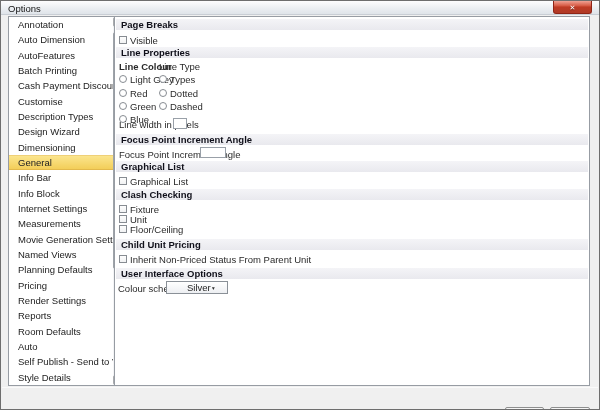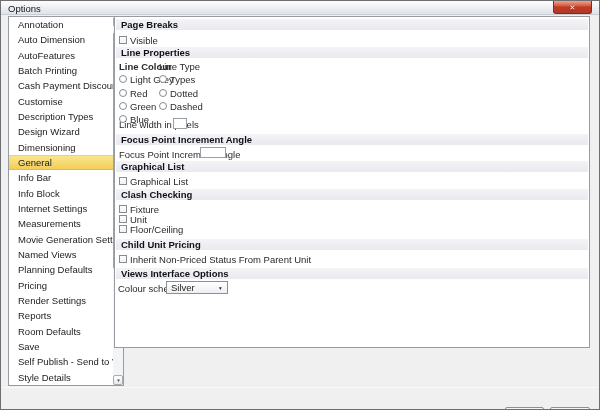--- a/index.html
+++ b/index.html
@@ -31,31 +31,31 @@
   .sb-btn{position:absolute;left:0;right:0;height:10px;
     background:linear-gradient(#FEFEFE,#E7E9EC);border:1px solid #A9ABAE;border-radius:2px;
     display:flex;align-items:center;justify-content:center;}
   .sb-btn.up{top:0;} .sb-btn.down{bottom:0;}
   .sb-arrow{font-size:5px;line-height:1;color:#4A4A4A;transform:scale(.9);}
   .sb-thumb{position:absolute;left:0;right:0;top:15px;height:237px;
     background:linear-gradient(90deg,#F5F6F7,#E5E7EA);border:1px solid #9EA3A9;border-radius:2px;}
   .grip{position:absolute;left:2px;right:2px;top:50%;height:5px;margin-top:-2px;
     background:repeating-linear-gradient(#C4C9CE 0 1px,transparent 1px 2px);}
   
-  .panel{position:absolute;left:113px;top:15px;width:476px;height:332px;background:#fff;border:1px solid #979CA3;}
+  .panel{position:absolute;left:113px;top:15px;width:476px;height:370px;background:#fff;border:1px solid #979CA3;}
   .band{position:absolute;left:1px;right:1px;height:11px;
     background:linear-gradient(#F4F4F7,#E9E9EE);display:flex;align-items:center;padding-left:5px;}
   .band span{font-weight:bold;color:#10101A;}
   .row{position:absolute;display:flex;align-items:center;gap:3px;height:10px;white-space:nowrap;}
   .cb{width:8px;height:8px;border:1px solid #878C92;background:linear-gradient(#FDFDFD,#F1F2F3);flex:0 0 auto;}
   .rb{width:8px;height:8px;border:1px solid #878C92;border-radius:50%;background:#fff;flex:0 0 auto;}
   .tinput{position:absolute;background:#fff;border:1px solid #99A0A8;}
   .lbl{color:#2A2A2A;}
   .combo{position:absolute;display:flex;align-items:center;justify-content:space-between;
-    padding:0 4px;background:linear-gradient(#FFFFFF,#EDEFF2);border:1px solid #8A9097;}
+    padding:0 20px;background:linear-gradient(#FFFFFF,#EDEFF2);border:1px solid #8A9097;}
   .combo .arr{font-size:5px;color:#2F2F2F;transform:scale(.95);}
   
   .btn{position:absolute;height:15px;display:flex;align-items:center;justify-content:center;
     background:linear-gradient(#F6F6F6,#EDEDED 45%,#DDDDDD 50%,#CFCFCF);
     border:1px solid #8E8F8F;border-radius:2px;color:#111;margin-top:18px;}
   .btn.ok{left:504px;top:388px;width:39px;}
   .btn.cancel{left:549px;top:388px;width:40px;}
   .footer-line{position:absolute;left:1px;right:1px;top:386px;height:1px;background:#FAFAFA;}
 </style>
 </head>
@@ -86,21 +86,21 @@
       <div class="item">Info Block</div>
       <div class="item">Internet Settings</div>
       <div class="item">Measurements</div>
       <div class="item">Movie Generation Settings</div>
       <div class="item">Named Views</div>
       <div class="item">Planning Defaults</div>
       <div class="item">Pricing</div>
       <div class="item">Render Settings</div>
       <div class="item">Reports</div>
       <div class="item">Room Defaults</div>
-      <div class="item">Save</div>
+      <div class="item">Auto</div>
       <div class="item">Self Publish - Send to Viewer</div>
       <div class="item">Style Details</div>
     </div>
     <div class="scrollbar">
       <div class="sb-btn up">
         <span class="sb-arrow">▲</span>
       </div>
       <div class="sb-thumb">
           <span class="grip"></span>
         </div>
@@ -201,21 +201,21 @@
 
     <div class="band" style="top:222px;">
       <span>Child Unit Pricing</span>
       </div>
     <div class="row" style="top:237px;left:4px;">
       <span class="cb"></span>
       <span class="lbl">Inherit Non-Priced Status From Parent Unit</span>
       </div>
 
     <div class="band" style="top:251px;">
-      <span>Views Interface Options</span>
+      <span>User Interface Options</span>
       </div>
     <div class="row" style="top:266px;left:3px;">
       <span class="lbl">Colour scheme:</span>
       </div>
     <div class="combo" style="left:51px;top:264px;width:62px;height:13px;">
       <span>Silver</span>
       <span class="arr">▼</span>
     </div>
 
   </div>

